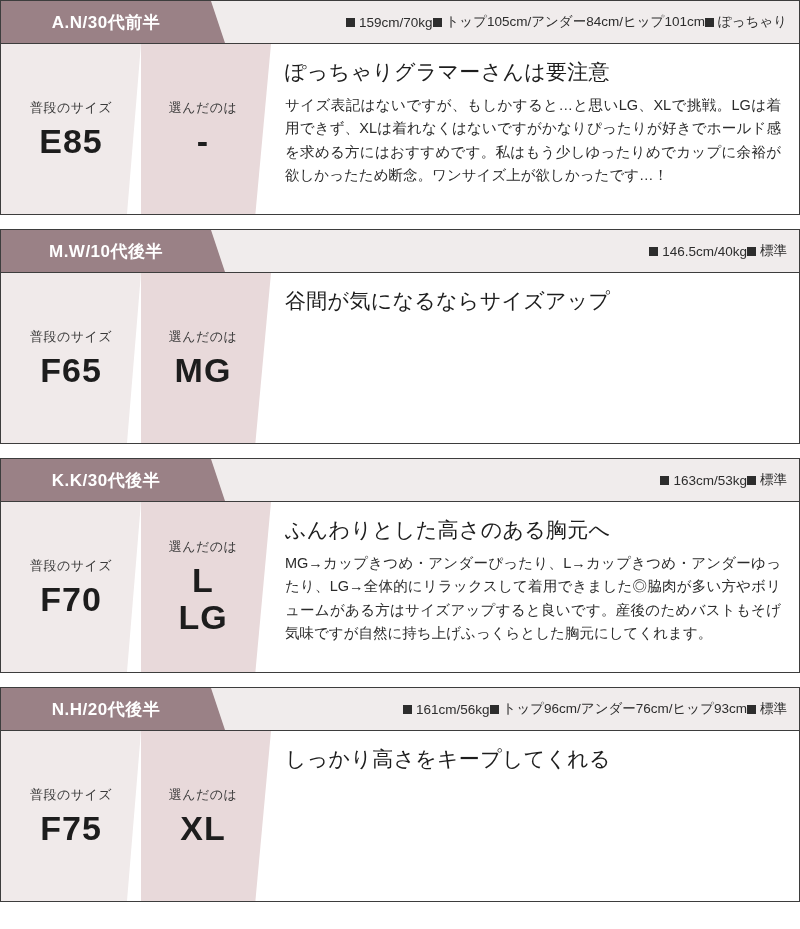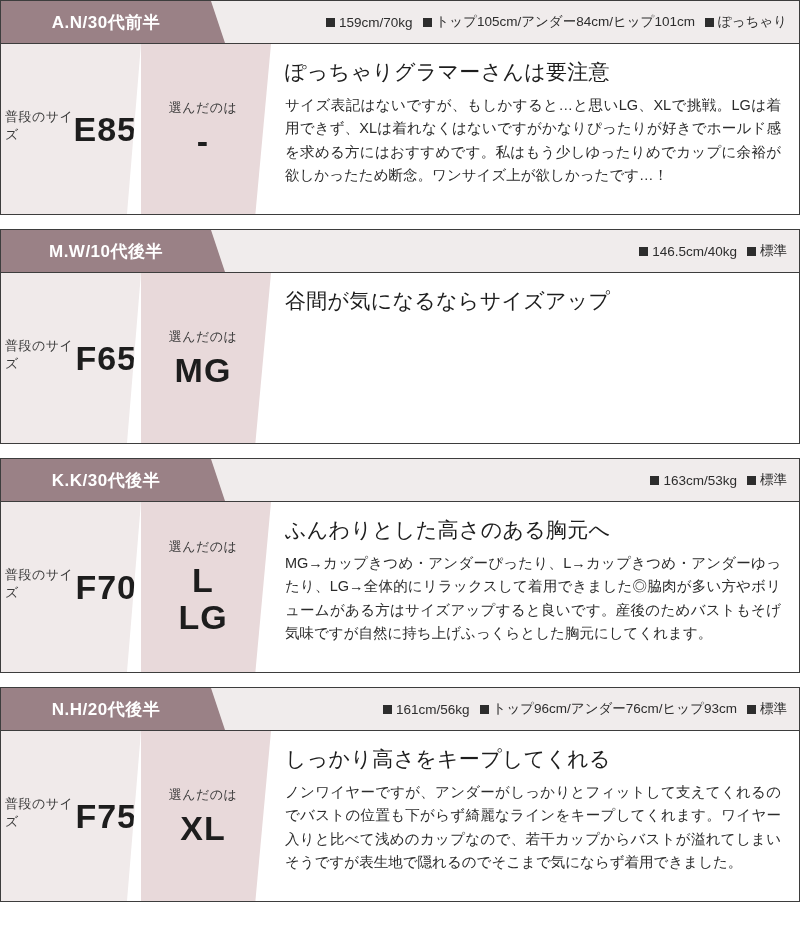--- a/index.html
+++ b/index.html
@@ -54,21 +54,20 @@
     bottom: 0;
     width: 14px;
     background: #9a8186;
     clip-path: polygon(0 0, 0 100%, 100% 100%);
   }
   .hdr-specs {
     flex: 1;
     display: flex;
     align-items: center;
     justify-content: flex-end;
-    gap: 10px;
     padding: 0 12px 0 26px;
     font-size: 13.5px;
     color: #2d2d2d;
     white-space: nowrap;
   }
   .spec {
     display: inline-flex;
     align-items: center;
   }
   .spec .sq {
@@ -82,20 +81,21 @@
   .card-body {
     display: flex;
     align-items: stretch;
     min-height: 170px;
   }
   .col-size {
     width: 140px;
     box-sizing: border-box;
     background: #f0eaea;
     display: flex;
+    flex-direction: column;
     align-items: center;
     justify-content: center;
     padding: 10px 4px;
     position: relative;
     z-index: 2;
   }
   .col-choice {
     width: 130px;
     box-sizing: border-box;
     background: #e8d9da;
@@ -273,18 +273,17 @@
       <div class="col-size">
         <div class="mini-label">普段のサイズ</div>
         <div class="big-val">F75</div>
       </div>
       <div class="col-choice">
         <div class="mini-label">選んだのは</div>
         <div class="big-val">XL</div>
       </div>
       <div class="col-text">
         <h3 class="review-title">しっかり高さをキープしてくれる</h3>
-        <p class="review-body">ノンワイヤーですが、アンダーがしっかりとフィットして支えてくれるのでバストの位置も下がらず綺麗なラインをキープしてくれます。ワイヤー入りと比べて浅めのカップなので、若干カップからバストが溢れてしまいそうですが表生地で隠れるのでそこまで気にならず着用できました。</p>
       </div>
     </div>
   </div>
 
 </div>
 
 </body></html>

